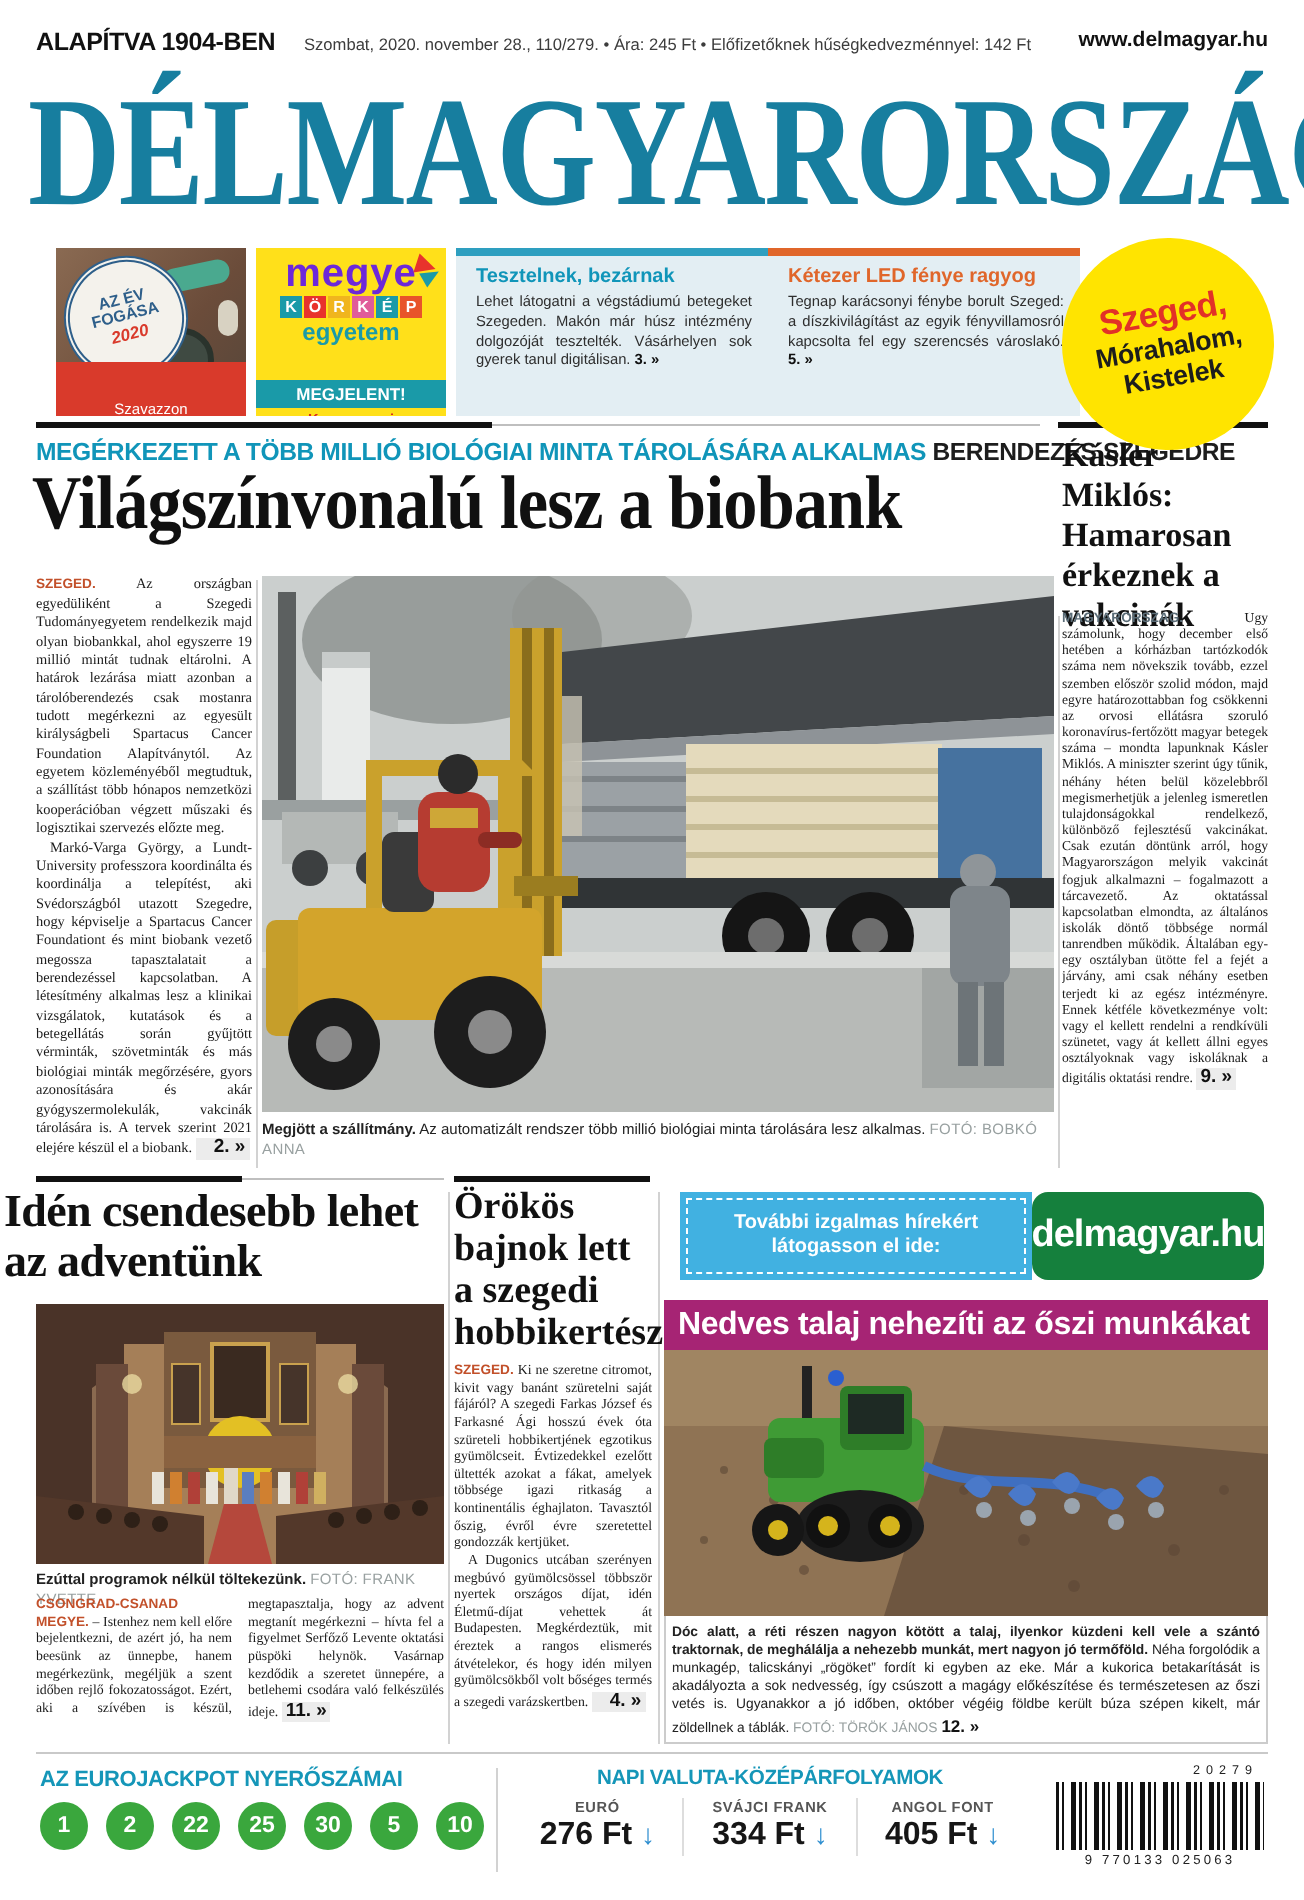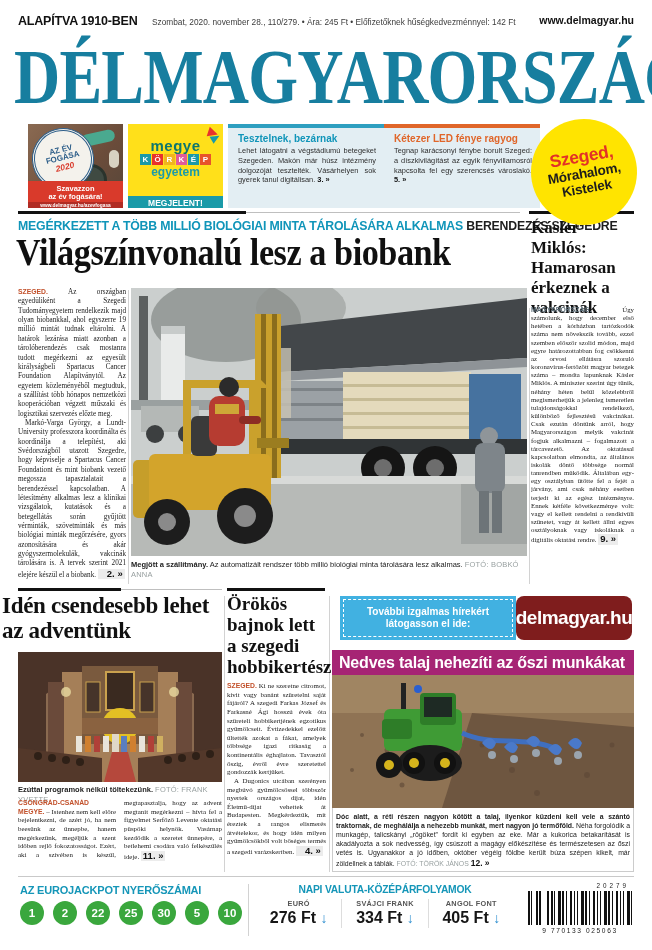--- a/index.html
+++ b/index.html
@@ -22,26 +22,26 @@
         background:#4aa98f;transform:rotate(-12deg)}
   .fish .lure2{position:absolute;right:4px;top:26px;width:10px;height:18px;border-radius:6px;background:#d8d2c2}
   .fish .reel{position:absolute;right:16px;top:40px;width:26px;height:26px;border-radius:50%;
         background:#3f4a42;border:3px solid #2a332c}
   .fish .stamp{position:absolute;left:4px;top:4px;width:56px;height:56px;border-radius:50%;background:#f4f2ec;
         border:3px double #2e5f8a;transform:rotate(-14deg);display:flex;flex-direction:column;
         align-items:center;justify-content:center;text-align:center}
   .fish .stamp .s1{font-weight:700;font-size:8px;color:#2e5f8a;line-height:1.05}
   .fish .stamp .s2{font-weight:700;font-style:italic;font-size:8.5px;color:#d93a2b}
   .fish .band{position:absolute;left:0;right:0;bottom:0;height:27px;background:#d93a2b;text-align:center;color:#fff}
-  .fish .band .c1{display:block;font-weight:700;font-size:7.5px;line-height:1.2;padding-top:3px}
+  .fish .band .c1{display:block;font-weight:400;font-size:7.5px;line-height:1.2;padding-top:19px}
   .fish .band .c2{display:block;font-weight:700;font-size:7.5px;line-height:1.1}
   .fish .band .u{display:block;font-weight:700;font-size:4.8px;background:#b02c24;margin-top:1px;line-height:1.5}
 
   .megye{left:128px;top:124px;width:95px;height:84px;background:#ffe01a;text-align:center;overflow:hidden}
-  .megye .w1{font-weight:700;font-size:15px;color:#0f766e;line-height:1;margin-top:14px;letter-spacing:.5px}
+  .megye .w1{font-weight:700;font-size:20px;color:#6d28d9;line-height:1;margin-top:3px;letter-spacing:.5px}
   .megye .tiles{display:flex;justify-content:center;gap:1px;margin-top:1px}
   .megye .tile{width:11px;height:11px;font-weight:700;font-size:8px;line-height:11px;color:#fff}
   .megye .t0{background:#1a9aa8}.megye .t1{background:#e8332c}.megye .t2{background:#f0b51e}
   .megye .t3{background:#e05c9a}.megye .t4{background:#1a9aa8}.megye .t5{background:#e8542a}
   .megye .w3{font-weight:700;font-size:12px;color:#1a9aa8;line-height:1.2}
   .megye .bird{position:absolute;right:5px;top:4px;width:0;height:0;border-left:10px solid #e8332c;
         border-top:5px solid transparent;border-bottom:5px solid transparent;transform:rotate(18deg)}
   .megye .bird2{position:absolute;right:3px;top:10px;width:0;height:0;border-left:9px solid #1a9aa8;
         border-top:4px solid transparent;border-bottom:4px solid transparent;transform:rotate(-30deg)}
   .megye .mj{background:#1a9aa8;color:#fff;font-weight:700;font-size:8.5px;line-height:14px;margin-top:17px}
@@ -108,21 +108,21 @@
   .gar-h{left:227px;top:594px;width:102px;font-family:Liberation Serif, serif;font-weight:700;
         font-size:19px;line-height:1.1;color:#111}
   .gar-body{left:227px;top:682px;width:99px;height:192px;overflow:hidden;font-size:6.9px;line-height:1.25}
   .gar-body .p2{text-indent:7px}
 
   
   .web-promo{left:340px;top:596px;width:176px;height:44px;background:#41b1e1;box-sizing:border-box;padding:3px}
   .web-promo .inner{border:1.5px dashed #fff;height:100%;box-sizing:border-box;display:flex;
         flex-direction:column;align-items:center;justify-content:center;color:#fff;font-weight:700;
         font-size:10px;line-height:1.25;text-align:center}
-  .brand-btn{left:516px;top:596px;width:116px;height:44px;background:#7f1d1d;border-radius:8px;color:#fff;
+  .brand-btn{left:516px;top:596px;width:116px;height:44px;background:#15803d;border-radius:8px;color:#fff;
         display:flex;align-items:center;justify-content:center;font-weight:700;font-size:19px;letter-spacing:-.5px}
   .magenta{left:332px;top:650px;width:302px;height:25px;background:#a62474;color:#fff;box-sizing:border-box;
         font-weight:700;font-size:16px;line-height:25px;padding-left:7px;letter-spacing:-.2px;white-space:nowrap}
   .field-box{left:332px;top:675px;width:302px;height:197px;border:1px solid #ccc;box-sizing:border-box;background:#fff}
   .field-photo{left:332px;top:675px;width:302px;height:133px;overflow:hidden}
   .field-cap{left:336px;top:812px;width:294px;font-size:6.9px;line-height:1.32;color:#222;text-align:justify}
   .field-cap .cb{font-weight:700}
   .field-cap .credit{color:#98a0a0}
   .field-cap .pg{font-weight:700;font-size:8.5px;color:#111}
 
@@ -145,21 +145,21 @@
   .bars{position:absolute;left:4px;right:4px;top:9px;height:34px;
         background:repeating-linear-gradient(90deg,#111 0 1.5px,#fff 1.5px 3px,#111 3px 4px,#fff 4px 7.5px,#111 7.5px 10px,#fff 10px 11.5px)}
   .bc-issue{position:absolute;right:6px;top:0;font-size:6.3px;letter-spacing:3px;color:#222;background:#fff;padding:0 1px}
   .bc-digits{position:absolute;left:0;right:0;top:45px;text-align:center;font-size:6.6px;letter-spacing:1.6px;color:#222}
 </style>
 </head>
 <body>
 
 <div class="page">
 
-  <div class="abs founded">ALAPÍTVA 1910-BEN</div>
+  <div class="abs founded">ALAPÍTVA 1904-BEN</div>
   <div class="abs dateline">Szombat, 2020. november 28., 110/279.  •  Ára: 245 Ft  •  Előfizetőknek hűségkedvezménnyel: 142 Ft</div>
   <div class="abs website">www.delmagyar.hu</div>
   <div class="abs masthead">DÉLMAGYARORSZÁG</div>
 
   <div class="abs fish">
     <div class="lure1"></div>
     <div class="lure2"></div>
     <div class="reel"></div>
     <div class="stamp">
       <span class="s1">AZ ÉV FOGÁSA</span>

